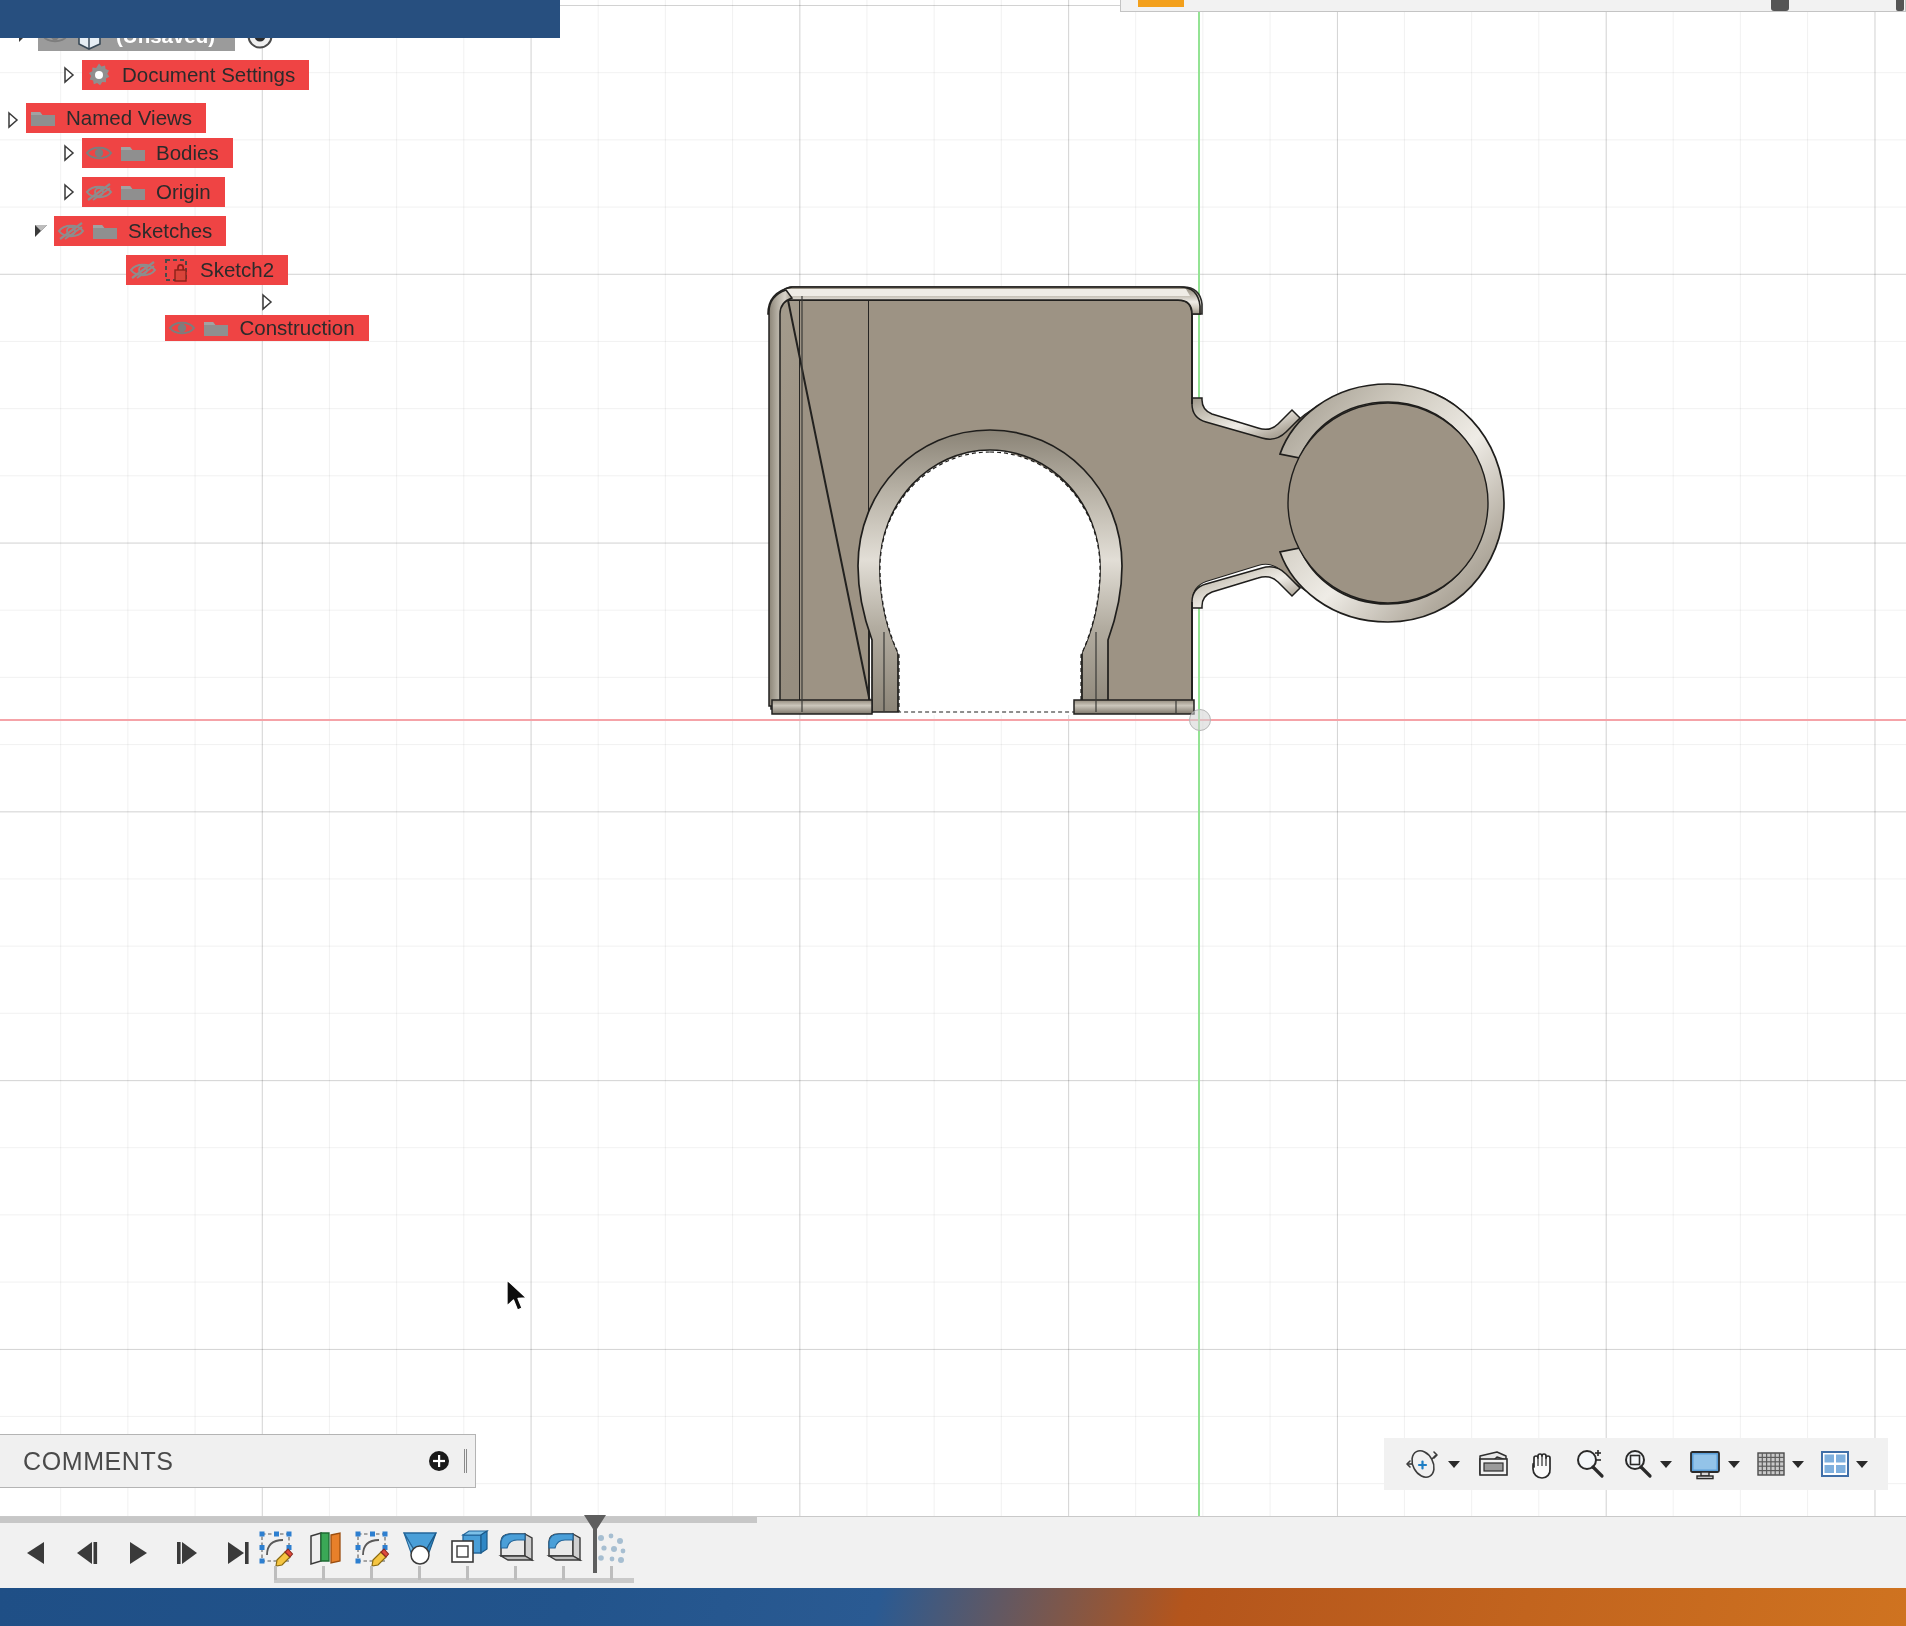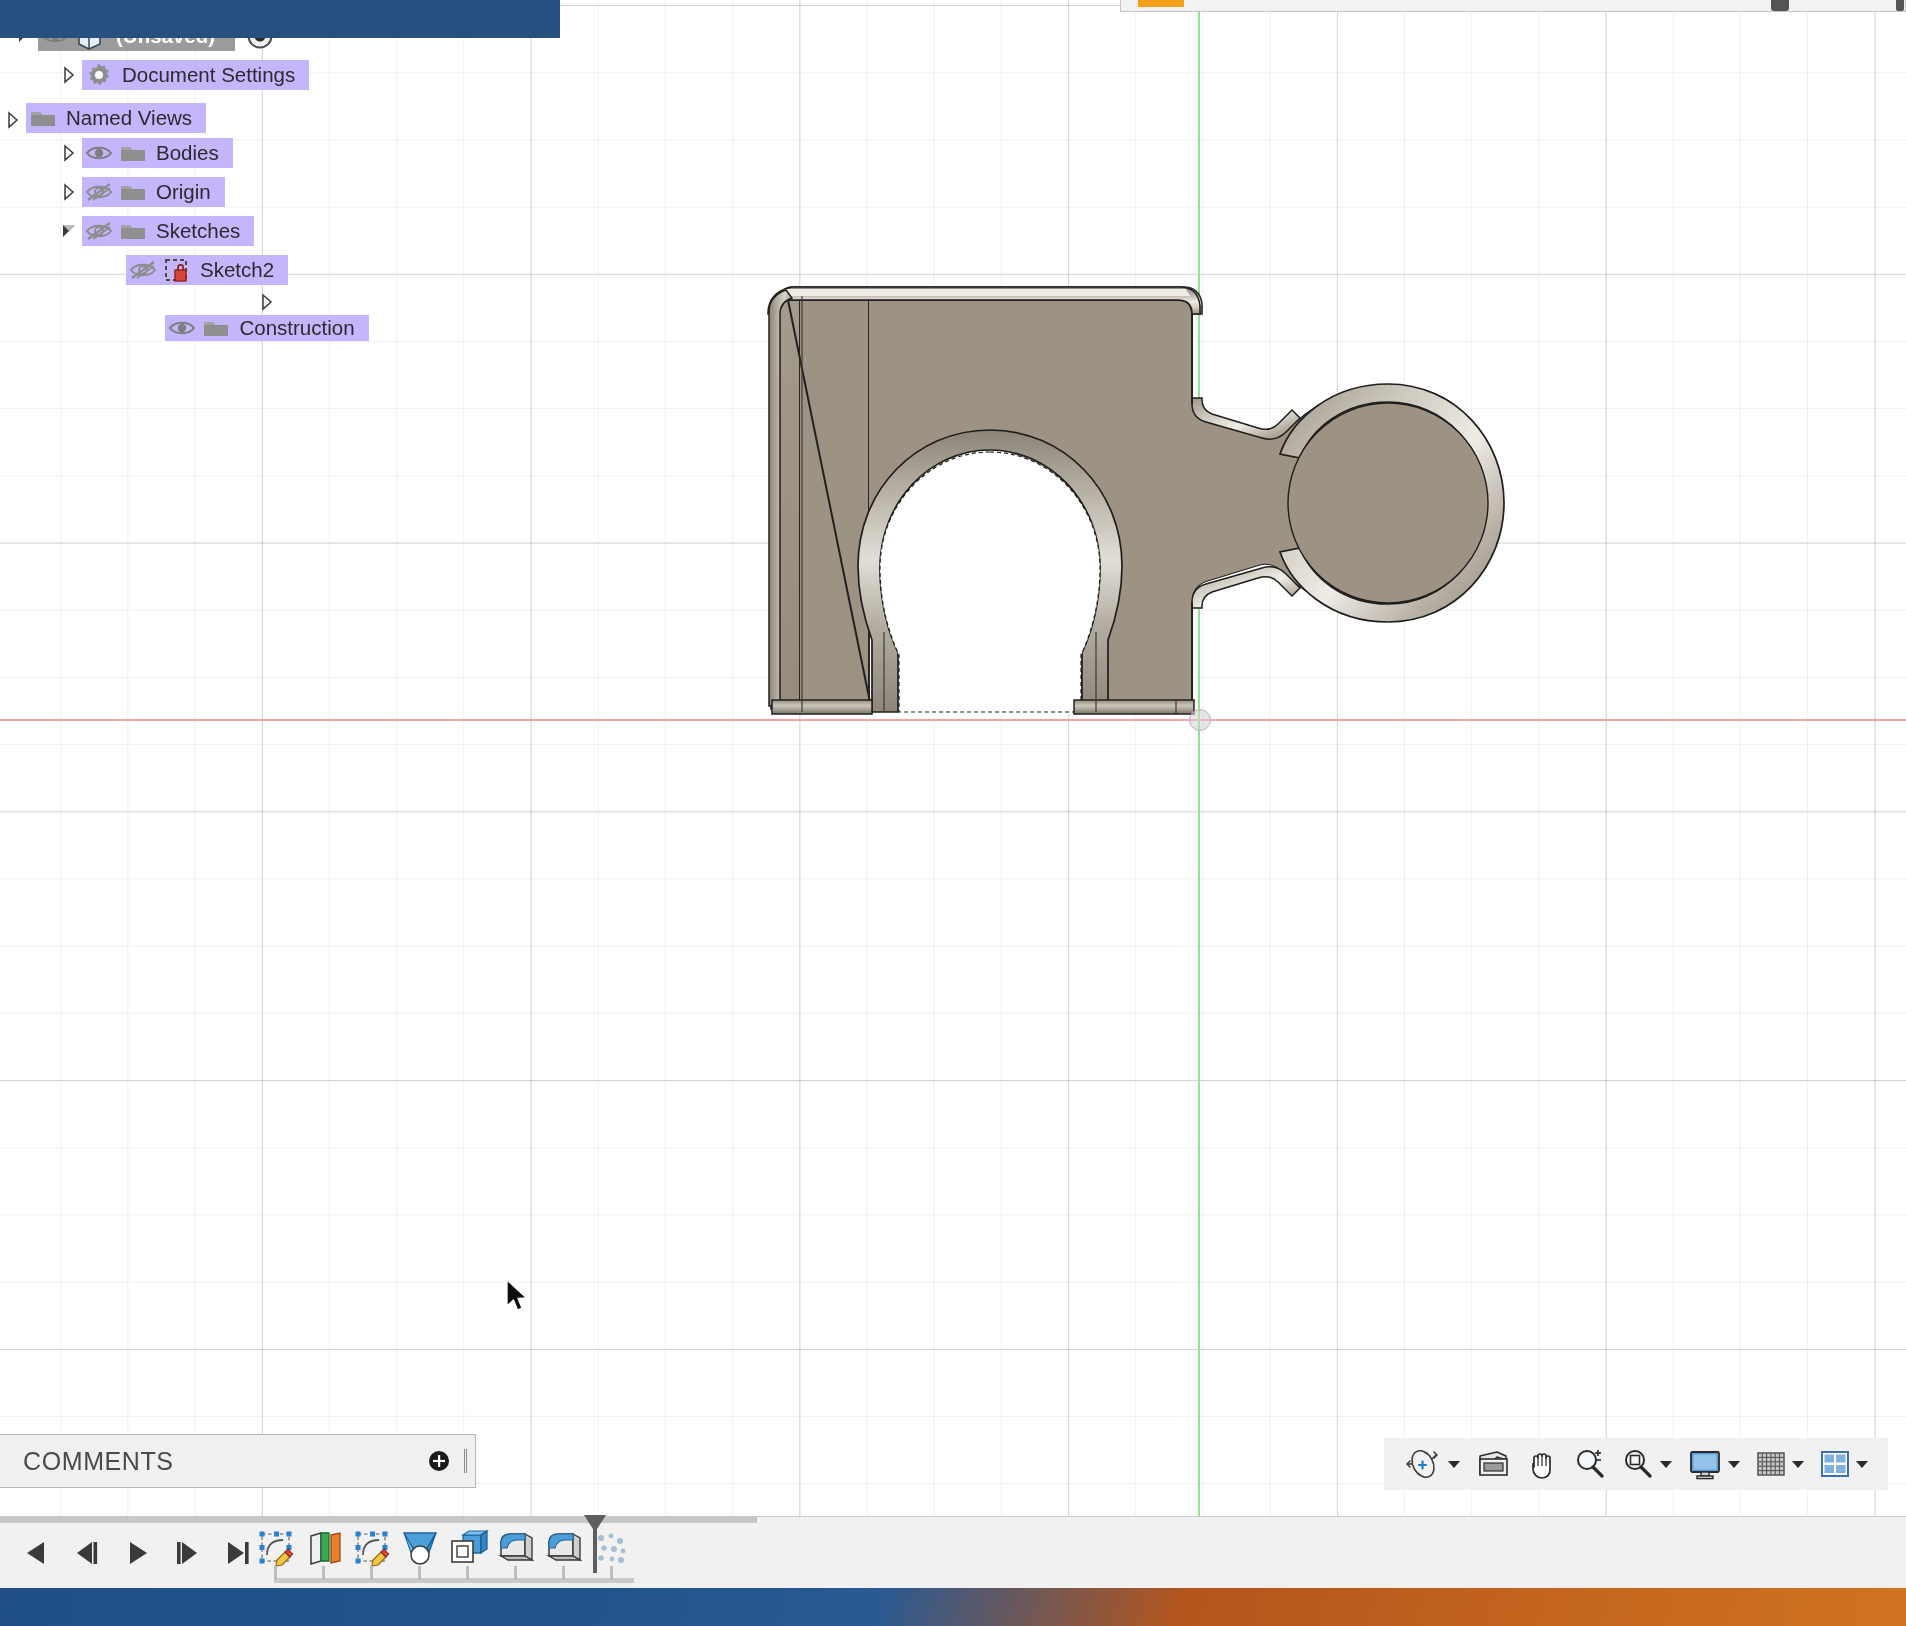--- a/index.html
+++ b/index.html
@@ -66,21 +66,21 @@
   .row {
     position:relative; height:39px; display:flex; align-items:center;
   }
   .arrow {
     width:26px; height:26px; flex:none;
     display:flex; align-items:center; justify-content:center;
   }
   .arrow svg { display:block; }
   .hl {
     display:flex; align-items:center; height:30px;
-    background:#c4b5fd; padding-right:14px;
+    background:#ef4444; padding-right:14px;
   }
   .hl.sel { background:#9b9b9b; }
   .ico { width:34px; height:26px; flex:none; display:flex; align-items:center; justify-content:center; }
   .ico svg { display:block; }
   .lbl { white-space:nowrap; padding-left:6px; }
   .row.doc .lbl { font-weight:bold; color:#ffffff; padding-left:10px; padding-right:6px; }
 
   
   #comments {
     position:absolute; left:-2px; top:1434px; width:478px; height:54px;
@@ -521,21 +521,21 @@
         </span>
         <span class="ico">
           <svg width="26" height="20" viewBox="0 0 26 20">
             <path d="M1 4 L10 4 L12.4 7 L25 7 L25 18 L1 18 Z" fill="#8f8f8f"></path>
             <path d="M1 4 L10 4 L12.4 7 L1 7 Z" fill="#a2a2a2"></path>
           </svg>
         </span>
         <span class="lbl">Origin</span>
       </span>
     </div>
-    <div class="row" style="padding-left: 56px;">
+    <div class="row" style="padding-left: 28px;">
       <span class="arrow">
         <svg width="18" height="20" viewBox="0 0 18 20">
           <path d="M3 4 L15 4 L3 16 Z" fill="#3a3a3a"></path>
           <path d="M3 4 L15 4 L9 10 Z" fill="#bdbdbd"></path>
         </svg>
       </span>
       <span class="hl">
         <span class="ico">
           <svg width="28" height="20" viewBox="0 0 28 20">
             <path d="M2 10 C7 3 21 3 26 10 C21 17 7 17 2 10 Z" fill="none" stroke="#8d8d8d" stroke-width="2.1"></path>

